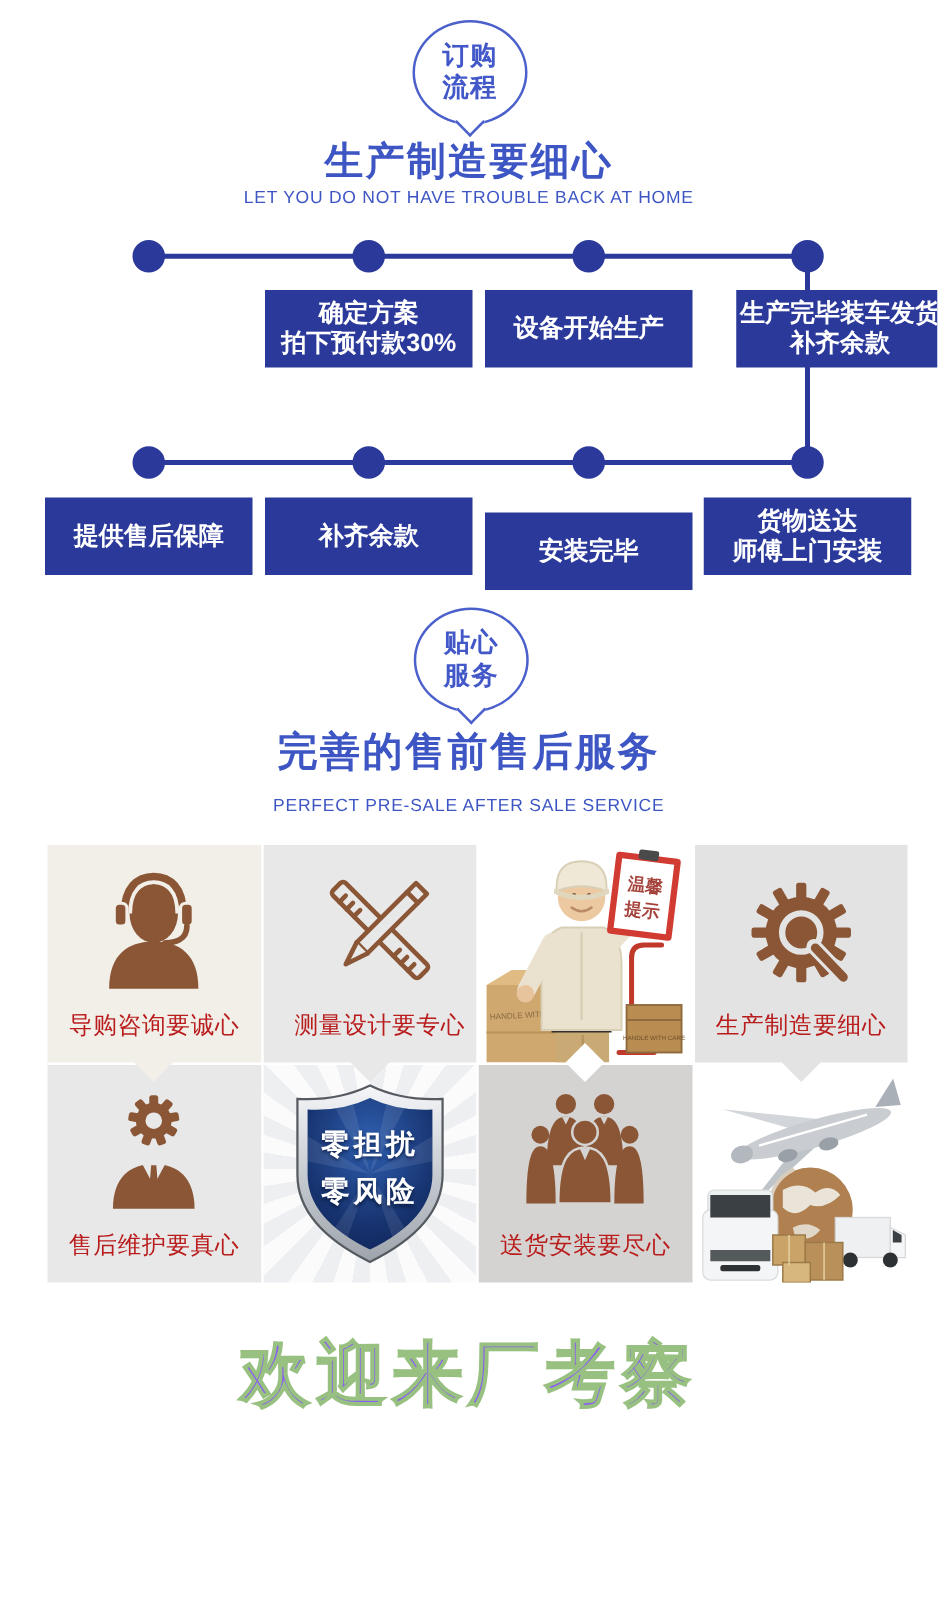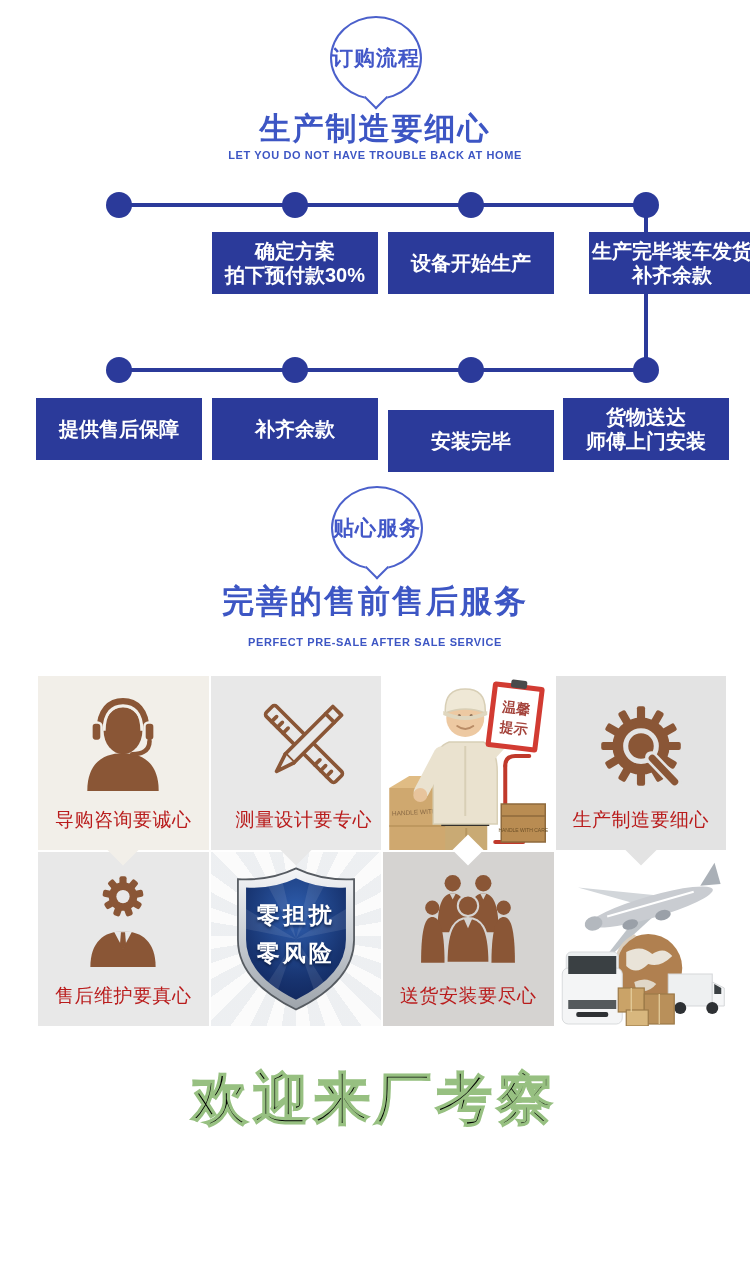--- a/index.html
+++ b/index.html
@@ -1,30 +1,30 @@
 <!DOCTYPE html>
 <html><head>
 <meta charset="utf-8">
 <style>
   html,body{margin:0;padding:0;background:#fff;}
   .page{position:relative;width:750px;height:1287px;margin:0 auto;background:#fff;overflow:hidden;
         font-family:"Liberation Sans","DejaVu Sans",sans-serif;}
 
   
   .badge{position:absolute;border:2px solid #4b60cb;border-radius:50%;background:#fff;
-         display:flex;flex-direction:row;align-items:center;justify-content:center;}
+         display:flex;flex-direction:column;align-items:center;justify-content:center;}
   .badge-line{color:#4257c8;font-size:21px;font-weight:700;line-height:26px;letter-spacing:1px;}
   .badge-tail{position:absolute;left:50%;bottom:-8px;transform:translateX(-50%) rotate(45deg);
               width:15px;height:15px;background:#fff;border-right:2px solid #4b60cb;border-bottom:2px solid #4b60cb;}
 
   .sec-title{position:absolute;left:0;width:100%;text-align:center;color:#3d56c4;}
   .t1{font-size:31px;font-weight:600;letter-spacing:2px;}
   .t2{font-size:32px;font-weight:700;letter-spacing:2px;}
   .sec-sub{position:absolute;left:0;width:100%;text-align:center;color:#3d56c4;
-           font-size:11px;font-weight:700;letter-spacing:0.6px;}
+           font-size:14px;font-weight:400;letter-spacing:0.6px;}
 
   
   .hline{position:absolute;height:4px;background:#2b3a9a;}
   .vline{position:absolute;width:4px;background:#2b3a9a;}
   .dot{position:absolute;width:26px;height:26px;border-radius:50%;background:#2b3a9a;}
   .fbox{position:absolute;width:166px;height:62px;background:#2b3a9a;
         display:flex;align-items:center;justify-content:center;text-align:center;}
   .fbox span{color:#fff;font-size:20px;font-weight:700;line-height:24px;white-space:pre-line;}
 
   
@@ -39,21 +39,21 @@
       rgba(205,212,220,0.30) 0deg 9deg, rgba(255,255,255,0) 9deg 18deg);}
   .has-tab .tab{position:absolute;bottom:-11px;left:50%;width:22px;height:22px;
                 transform:translateX(-50%) rotate(45deg);background:inherit;z-index:3;}
   .photo{justify-content:stretch;}
   .photo .psvg{width:100%;height:100%;display:block;}
   .shield-text{position:absolute;left:0;width:100%;text-align:center;color:#fff;font-size:23px;
                font-weight:800;letter-spacing:3px;text-shadow:0 2px 3px rgba(5,15,45,0.65);z-index:2;}
 
   
   .footer-text{position:absolute;left:0;top:1062px;width:100%;text-align:center;
-               font-size:56px;font-weight:800;letter-spacing:5px;color:#000000;
+               font-size:56px;font-weight:800;letter-spacing:5px;color:#8b5cf6;
                -webkit-text-stroke:1.5px #97c081;}
 </style>
 </head>
 <body>
 
 <div class="page">
 
   <div class="badge" style="left:330px;top:16px;width:88px;height:80px">
     <div class="badge-tail"></div>
     <div class="badge-line">订购</div>

